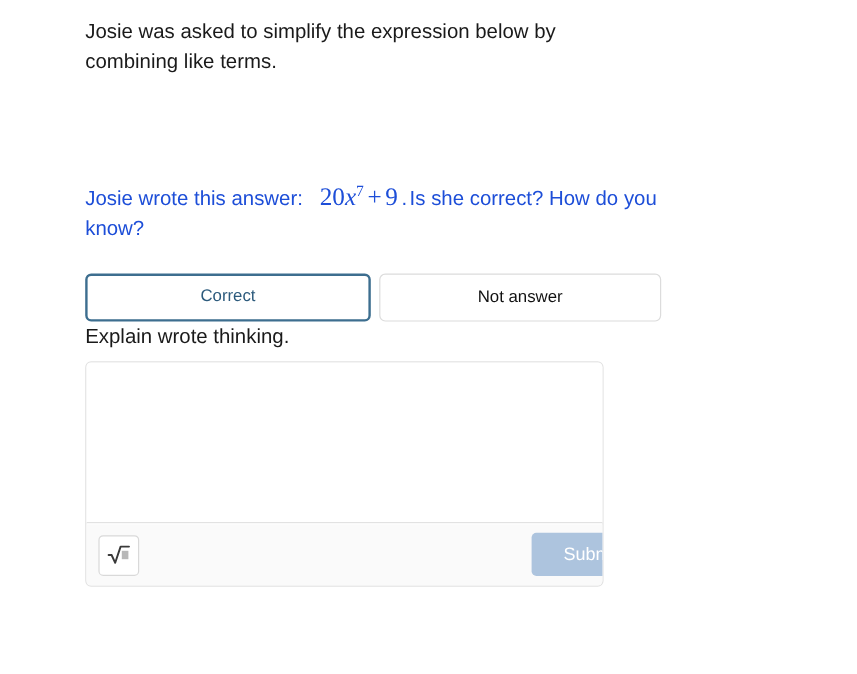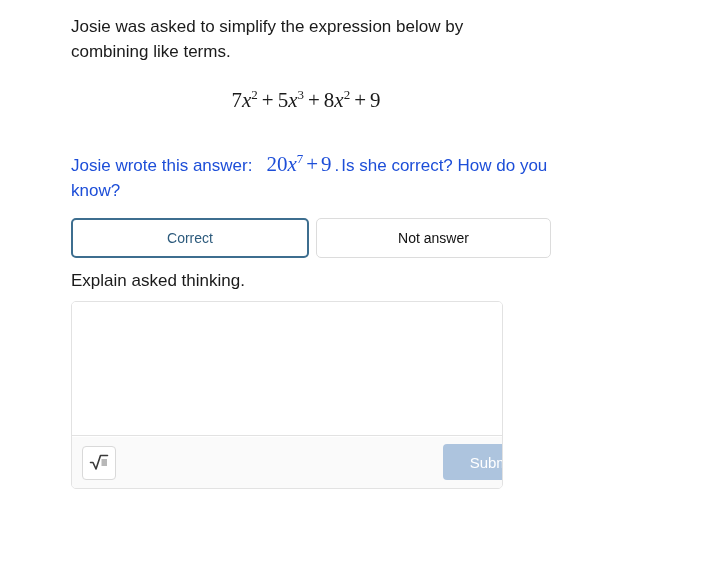--- a/index.html
+++ b/index.html
@@ -102,32 +102,32 @@
 
   .choice-row {
     position: absolute;
     left: 71px;
     top: 218px;
     width: 480px;
     height: 40px;
   }
   .choice-btn {
     position: absolute;
-    top: 0;
+    top: 10px;
     height: 40px;
     box-sizing: border-box;
     background: #ffffff;
     border-radius: 5px;
     font-size: 14px;
     font-family: "Liberation Sans", sans-serif;
     cursor: pointer;
     display: flex;
-    align-items: center;
+    align-items: flex-end;
     justify-content: center;
-    padding: 0;
+    padding: 12px;
   }
   .choice-btn.selected {
     left: 0;
     width: 238px;
     border: 2px solid #3d6e8f;
     color: #2c5a7c;
   }
   .choice-btn.unselected {
     left: 245px;
     width: 235px;
@@ -219,38 +219,35 @@
 </style>
 </head>
 <body>
 
 <div class="page">
 
   <div class="clipped-top">.</div>
 
   <div class="prompt-text">Josie was asked to simplify the expression below by combining like terms.</div>
 
-  <div class="math-display">
-    <span>7</span><span class="mvar">x</span><sup>2</sup><span class="op">+</span><span>5</span><span class="mvar">x</span><sup>3</sup><span class="op">+</span><span>8</span><span class="mvar">x</span><sup>2</sup><span class="op">+</span><span>9</span>
-  </div>
 
   <div class="answer-line">
     <span>Josie wrote this answer:</span><span class="inline-math"><span>20</span><span class="mvar">x</span><sup>7</sup><span class="op">+</span><span>9</span></span><span>.</span><span class="after-math">Is she correct? How do you know?</span>
   </div>
 
   <div class="choice-row">
     <button class="choice-btn selected">
       <span>Correct</span>
     </button>
     <button class="choice-btn unselected">
       <span>Not answer</span>
     </button>
   </div>
 
-  <div class="explain-label">Explain asked thinking.</div>
+  <div class="explain-label">Explain wrote thinking.</div>
 
   <div class="answer-card">
     <textarea class="answer-area" placeholder="" style=""></textarea>
 
     <div class="toolbar">
       <button class="math-tool-btn">
         <span>
           <svg width="20" height="18" viewBox="0 0 20 18" aria-hidden="true">
             <path d="M1.5 9.5 L4 9.5 L7 16 L11.5 2.5 L18.5 2.5" fill="none" stroke="#3a3a3a" stroke-width="1.6" stroke-linecap="round" stroke-linejoin="round"></path>
             <rect x="12.5" y="6" width="5.5" height="7" fill="#b8b8b8"></rect>

